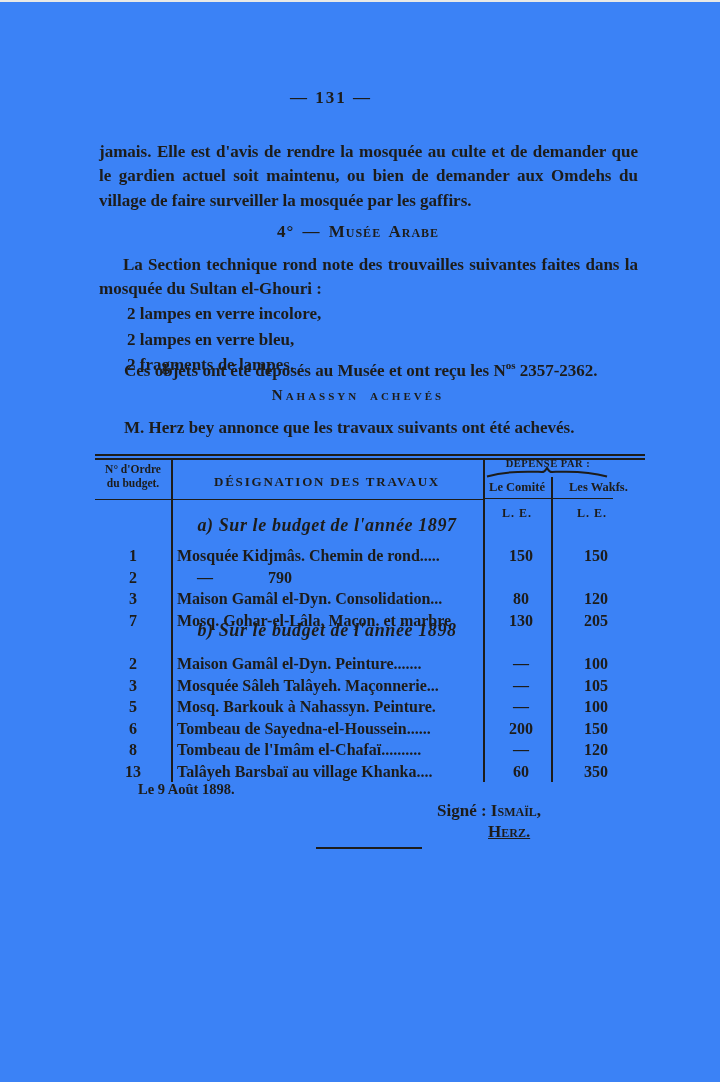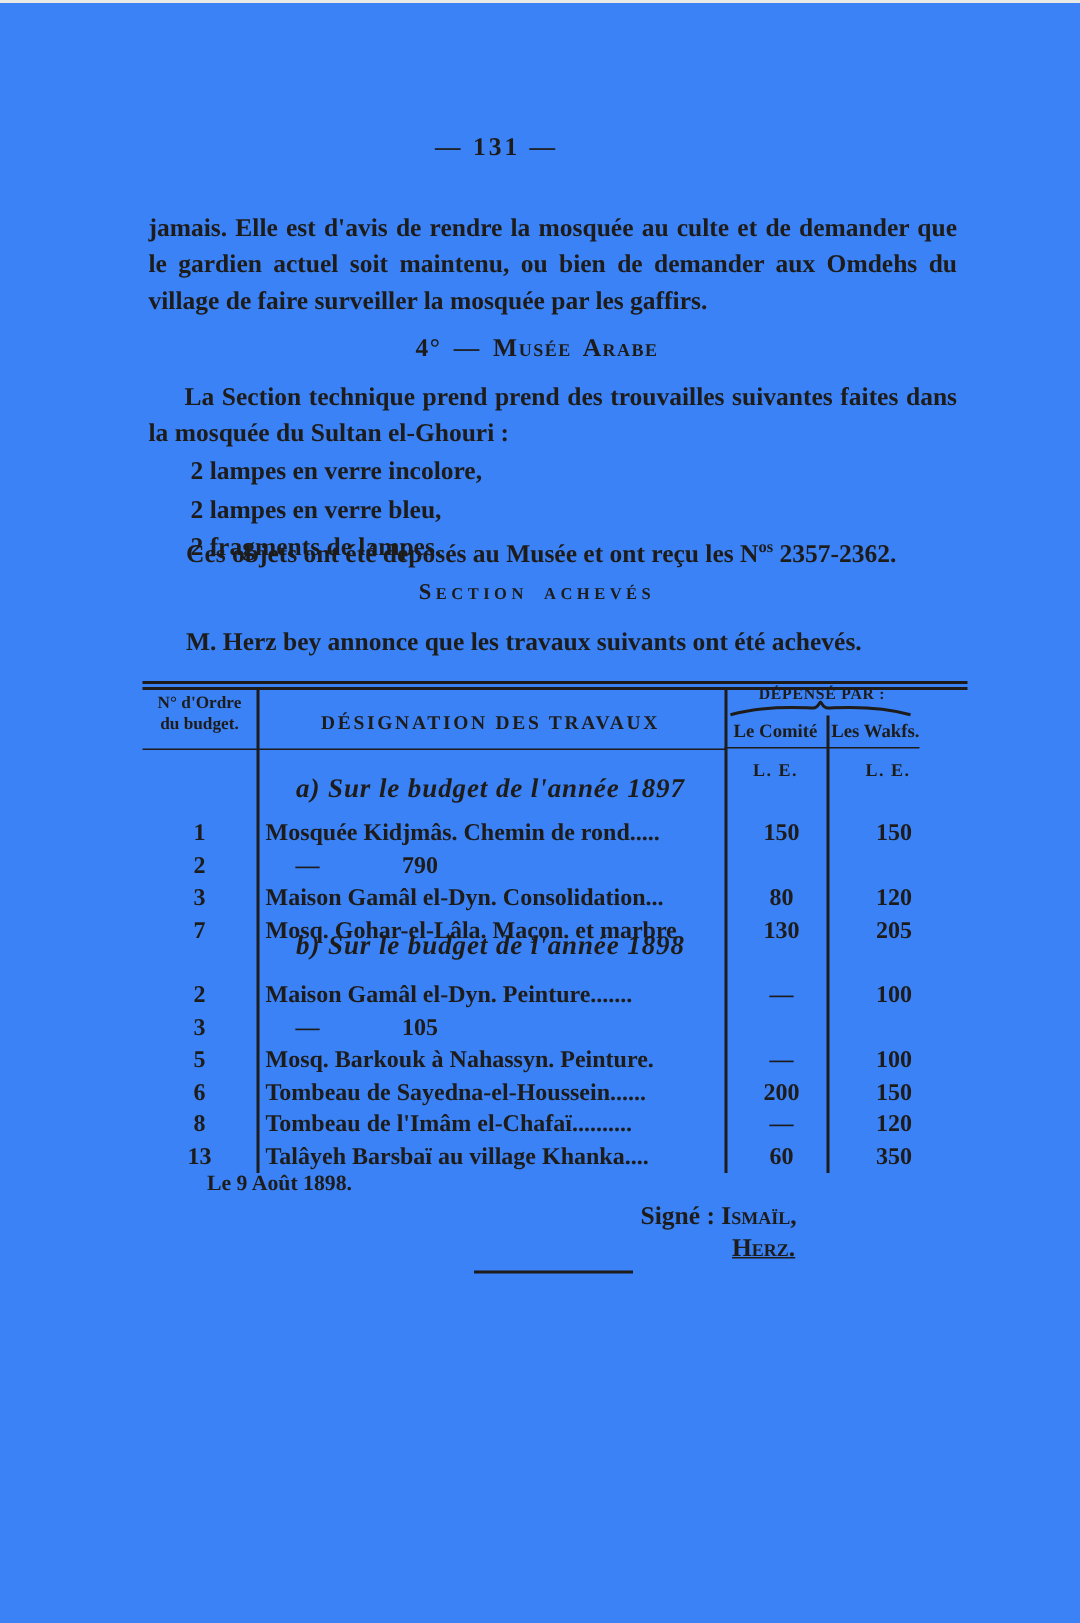--- a/index.html
+++ b/index.html
@@ -39,66 +39,66 @@
   .hd-under-left  { top:45px; left:0;     width:389px; height:1.4px; }
   .hd-under-right { top:44px; left:388px; width:130px; height:1.4px; }
   .th-no { top:9px; left:0; width:76px; text-align:center;
     font-size:11.5px; line-height:13.5px; }
   .th-des { top:20px; left:76px; width:312px; text-align:center;
     font-size:13px; letter-spacing:1.8px; }
   .th-dep { top:4px; left:388px; width:130px; text-align:center;
     font-size:10.5px; letter-spacing:0.5px; }
   .brace { top:13px; left:391px; width:122px; height:11px; }
   .th-com { top:26px; left:388px; width:68px; text-align:center; font-size:12.5px; }
-  .th-wak { top:26px; left:452px; width:66px; text-align:right; font-size:12.5px; }
+  .th-wak { top:26px; left:474px; width:66px; text-align:left; font-size:12.5px; }
   .unit-com { top:52px; left:388px; width:68px; text-align:center;
     font-size:12px; letter-spacing:1px; }
   .unit-wak { top:52px; left:456px; width:82px; text-align:center;
     font-size:12px; letter-spacing:1px; }
   .sect-title { left:76px; width:312px; text-align:center;
     font-style:italic; font-size:18px; letter-spacing:0.6px; }
   .st-a { top:61px; }
   .st-b { top:166px; }
   .rows { left:0; width:550px; font-size:16px; }
   .rows-a { top:91px; }
   .rows-b { top:199px; }
   .trow { display:flex; height:21.5px; line-height:21.5px; }
   .c-no  { width:76px;  text-align:center; }
   .c-des { width:316px; padding-left:6px; white-space:nowrap; overflow:hidden; }
   .c-com { width:68px;  text-align:center; }
   .c-wak { width:82px;  text-align:center; }
 
   
   .date-line { top:779px; left:138px; font-size:14.5px; }
-  .sig1 { top:799px; left:427px; font-size:17px;text-align:center; }
+  .sig1 { top:799px; left:437px; font-size:17px;text-align:center; }
   .sig2 { top:820px; left:488px; font-size:17px;text-decoration:underline; }
   .end-rule { top:845px; left:316px; width:106px; height:1.8px; background:#1d1c1a; }
 </style>
 </head>
 <body>
 
 <div class="page">
 
   <div class="abs page-number">— 131 —</div>
 
   <p class="abs para p1">jamais. Elle est d'avis de rendre la mosquée au culte et de demander que le gardien actuel soit maintenu, ou bien de demander aux Omdehs du village de faire surveiller la mosquée par les gaffirs.</p>
 
   <div class="abs heading-musee sc">4° — Musée Arabe</div>
 
-  <p class="abs para p2">La Section technique prend prend des trouvailles suivantes faites dans la mosquée du Sultan el-Ghouri :</p>
+  <p class="abs para p2">La Section technique rond note des trouvailles suivantes faites dans la mosquée du Sultan el-Ghouri :</p>
 
   <div class="abs found-list">
     <div>2 lampes en verre incolore,</div>
     <div>2 lampes en verre bleu,</div>
     <div>2 fragments de lampes.</div>
   </div>
 
   <p class="abs para p3"><span>Ces objets ont été déposés au Musée et ont reçu les N</span><sup>os</sup><span> 2357-2362.</span></p>
 
-  <div class="abs heading-travaux sc">Section achevés</div>
+  <div class="abs heading-travaux sc">Nahassyn achevés</div>
 
   <p class="abs para p4">M. Herz bey annonce que les travaux suivants ont été achevés.</p>
 
   <div class="abs works-table">
 
     <div class="hline tl1"></div>
     <div class="hline tl2"></div>
     <div class="vline v1"></div>
     <div class="vline v2"></div>
     <div class="vline v3"></div>
@@ -156,20 +156,21 @@
 
     <div class="abs rows rows-b">
       <div class="trow">
         <span class="c-no">2</span>
         <span class="c-des">Maison Gamâl el-Dyn. Peinture.......</span>
         <span class="c-com">—</span>
         <span class="c-wak">100</span>
       </div>
       <div class="trow">
         <span class="c-no">3</span>
+        <span class="c-des">Mosquée Sâleh Talâyeh. Maçonnerie...</span>
         <span class="c-com">—</span>
         <span class="c-wak">105</span>
       </div>
       <div class="trow">
         <span class="c-no">5</span>
         <span class="c-des">Mosq. Barkouk à Nahassyn. Peinture.</span>
         <span class="c-com">—</span>
         <span class="c-wak">100</span>
       </div>
       <div class="trow">

